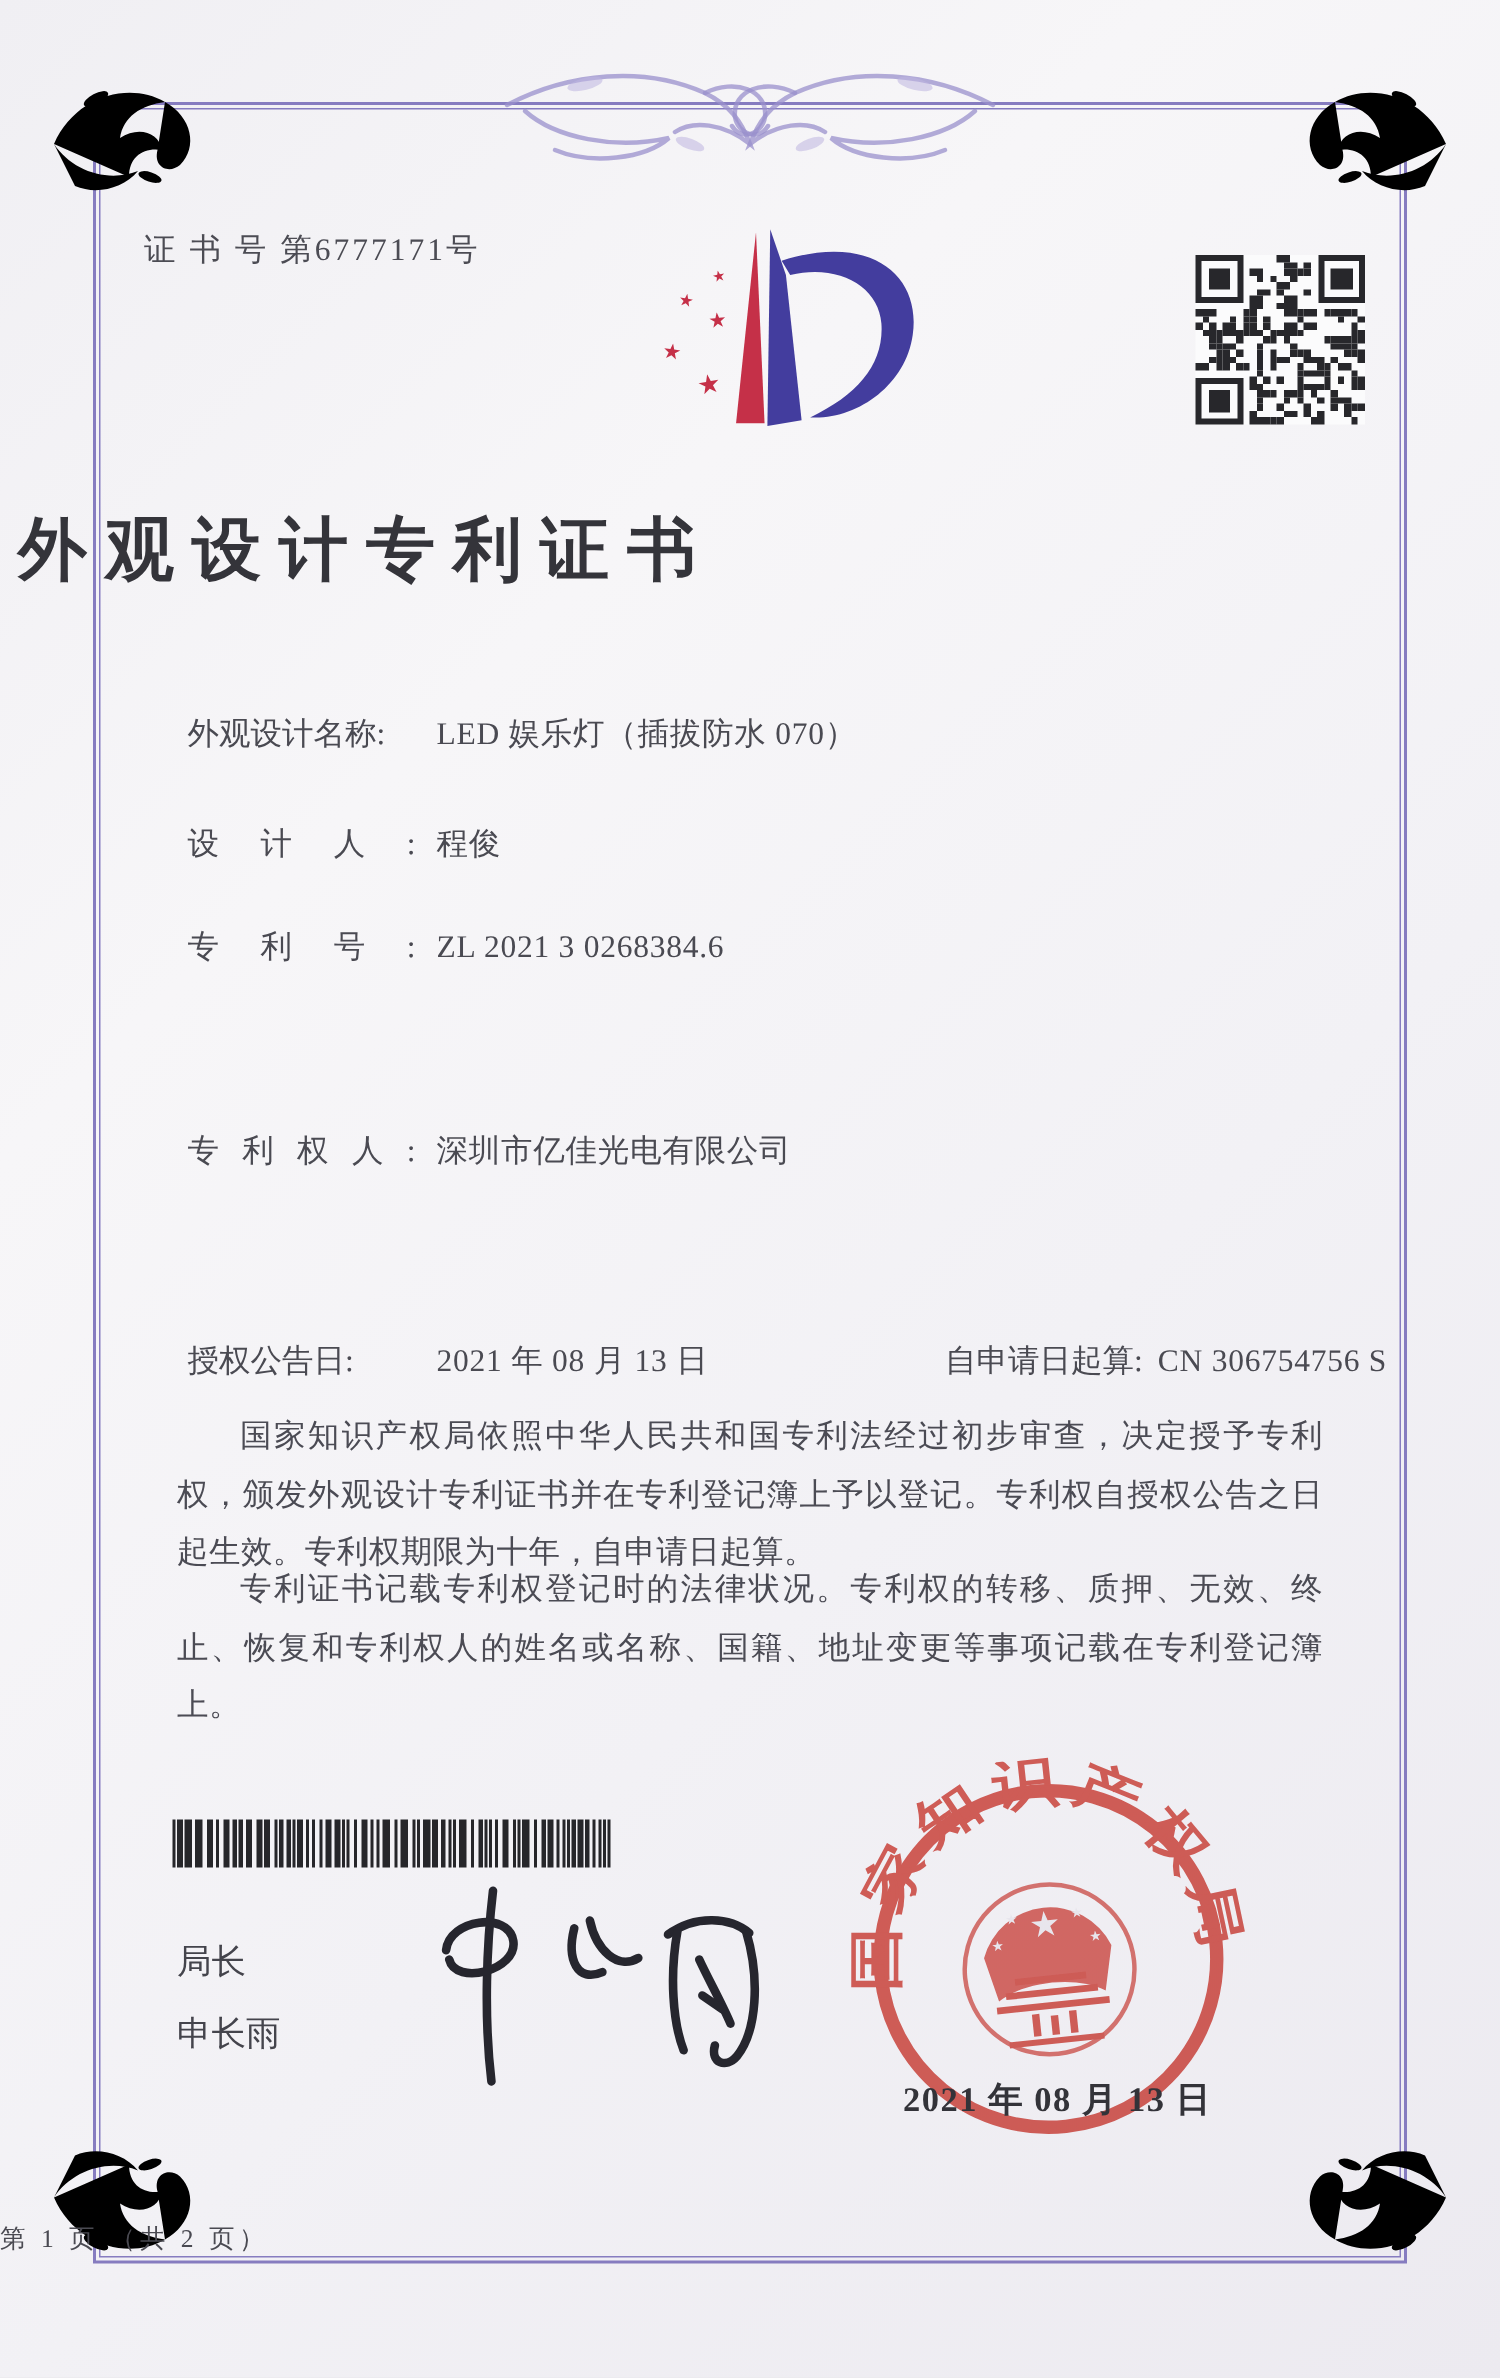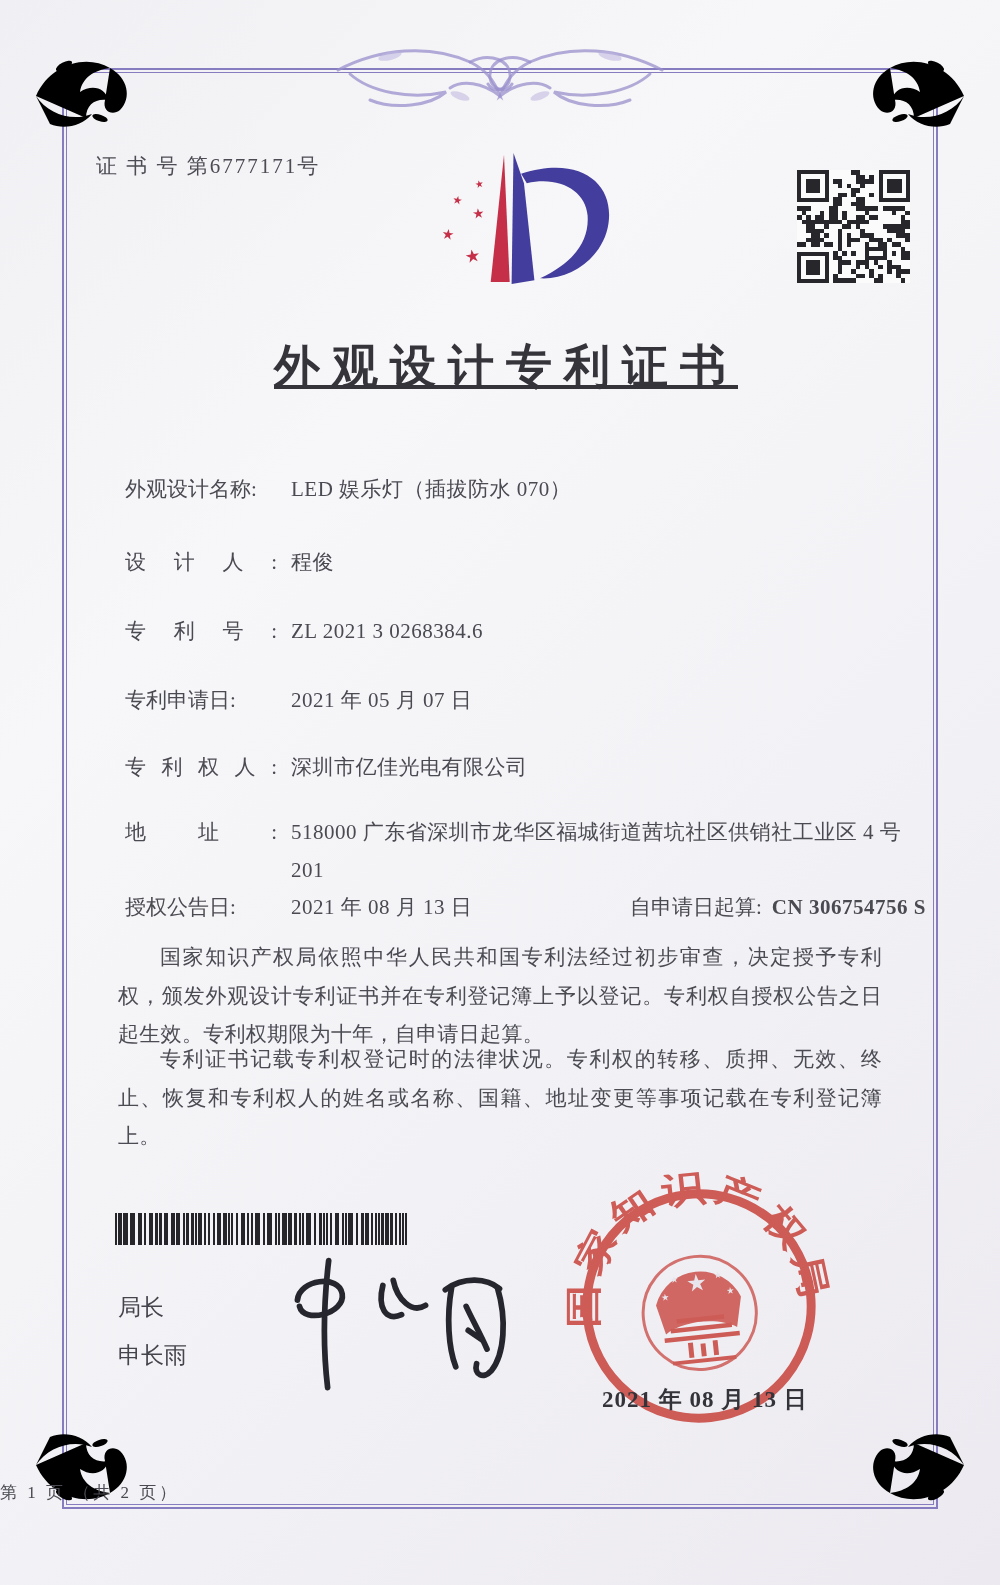--- a/index.html
+++ b/index.html
@@ -20,29 +20,29 @@
   
   .cert-no{position:absolute;left:96px;top:152px;font-size:21px;letter-spacing:2px;color:#4c4c54;}
   .logo{position:absolute;left:428px;top:138px;width:228px;height:178px;}
   .qr{position:absolute;left:797px;top:170px;width:113px;height:113px;background:#fbfbfc;}
   .qr-grid{position:absolute;inset:0;display:grid;grid-template-columns:repeat(25,4.5px);grid-auto-rows:4.5px;}
   .qr-grid i{display:block;}
   .qr-grid i.d{background:#27272b;}
   .finder{position:absolute;width:31.5px;height:31.5px;border:4.5px solid #27272b;box-sizing:border-box;}
   .finder::after{content:"";position:absolute;inset:4.5px;background:#27272b;}
   .f-tl{left:0;top:0}.f-tr{right:0;top:0}.f-bl{left:0;bottom:0}
-  .title{position:absolute;left:0;right:0;top:336px;text-align:center;font-size:46px;font-weight:700;
-    letter-spacing:12px;padding-left:12px;color:var(--title,#34343a);text-decoration:underline;}
+  .title{position:absolute;left:0;right:0;top:336px;font-size:46px;font-weight:700;
+    letter-spacing:12px;padding-left:12px;color:var(--title,#34343a);}
   
   .row{position:absolute;left:125px;display:flex;font-size:21px;line-height:38px;color:#4a4a52;}
   .flabel{width:152px;flex:none;}
   .flabel.spread{text-align:justify;text-align-last:justify;}
   .fvalue{margin-left:14px;max-width:618px;letter-spacing:.5px;}
   .grant-right{position:absolute;left:505px;top:0;display:flex;font-size:21px;line-height:38px;}
-  .grant-right .fvalue{margin-left:10px;font-weight:bold;}
+  .grant-right .fvalue{margin-left:10px;}
   
   .para{position:absolute;left:118px;width:764px;font-size:21px;line-height:38.5px;
     text-align:justify;text-indent:2em;color:#4b4b54;letter-spacing:.3px;}
   
   .barcode{position:absolute;left:115px;top:1213px;width:306px;height:32px;display:flex;align-items:stretch;}
   .barcode i{display:block;background:#26262a;}
   .director-title{position:absolute;left:118px;top:1292px;font-size:23px;color:#44444c;}
   .director-name{position:absolute;left:118px;top:1340px;font-size:23px;color:#44444c;}
   .signature{position:absolute;left:262px;top:1252px;width:250px;height:140px;z-index:6;}
   .signature path{fill:none;stroke:#26262e;stroke-width:5.5;stroke-linecap:round;stroke-linejoin:round;}
@@ -762,31 +762,23 @@
     <span class="fvalue">LED 娱乐灯（插拔防水 070）</span>
   </div>
   <div class="row" style="top:543px">
     <span class="flabel spread">设计人:</span>
     <span class="fvalue">程俊</span>
   </div>
   <div class="row" style="top:612px">
     <span class="flabel spread">专利号:</span>
     <span class="fvalue">ZL 2021 3 0268384.6</span>
   </div>
-  <div class="row" style="top:681px">
-    <span class="flabel">专利申请日:</span>
-    <span class="fvalue">2021 年 05 月 07 日</span>
-  </div>
   <div class="row" style="top:748px">
     <span class="flabel spread">专利权人:</span>
     <span class="fvalue">深圳市亿佳光电有限公司</span>
-  </div>
-  <div class="row" style="top:813px">
-    <span class="flabel spread">地址:</span>
-    <span class="fvalue">518000 广东省深圳市龙华区福城街道茜坑社区供销社工业区 4 号 201</span>
   </div>
   <div class="row" style="top:888px;right:0">
     <span class="flabel">授权公告日:</span>
     <span class="fvalue">2021 年 08 月 13 日</span>
     <span class="grant-right">
       <span>自申请日起算:</span>
       <span class="fvalue">CN 306754756 S</span>
     </span>
   </div>
 

